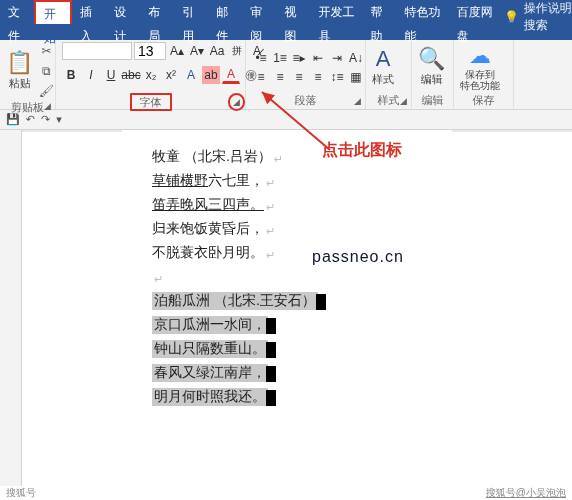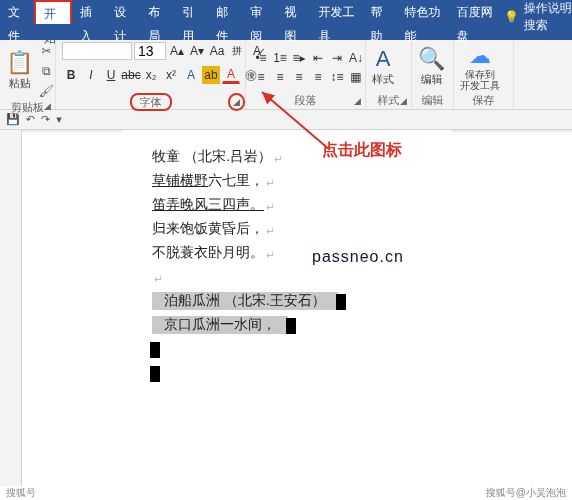--- a/index.html
+++ b/index.html
@@ -10,21 +10,21 @@
   .menu-item { padding:0 8px; height:24px; line-height:24px; cursor:pointer; }
   .menu-item.active { background:#ffffff; color:#2b579a; border:2px solid #d93025; border-bottom:none; }
   .menu-search { margin-left:auto; display:flex; align-items:center; opacity:.9; }
   .menu-search .bulb { margin:0 4px; }
 
   
   .ribbon { height:70px; background:#f3f3f3; border-bottom:1px solid #d4d4d4; display:flex; }
   .rgroup { border-right:1px solid #e1e1e1; padding:2px 6px 0 6px; display:flex; flex-direction:column; justify-content:space-between; }
   .rgroup .tools { display:flex; align-items:center; gap:4px; flex:1; }
   .rgroup .label { text-align:center; font-size:11px; color:#666; height:16px; line-height:14px; position:relative; }
-  .label-highlight { border:2px solid #d93025; border-radius:8px; padding:0 8px; display:inline-block; }
+  .label-highlight { border:2px solid #d93025; border-radius:1px; padding:0 8px; display:inline-block; }
   .launcher { position:absolute; right:-2px; bottom:1px; font-size:9px; color:#666; cursor:pointer; }
   .launcher-highlight { border:2px solid #d93025; border-radius:10px; padding:0 3px; right:-6px; bottom:-2px; }
 
   .big-btn { display:flex; flex-direction:column; align-items:center; gap:2px; font-size:11px; color:#444; cursor:pointer; }
   .big-btn .glyph { font-size:22px; line-height:22px; }
   .mini-btn { width:18px; height:18px; display:flex; align-items:center; justify-content:center; font-size:12px; color:#555; cursor:pointer; }
 
   .font-row1 { display:flex; align-items:center; gap:2px; }
   .font-row1 input { width:70px; height:18px; font-size:14px; border:1px solid #c8c8c8; padding:0 3px; }
   .font-row1 .size { width:32px; }
@@ -42,31 +42,31 @@
   .ruler .shade-l { position:absolute; left:0; width:100px; top:0; bottom:0; background:#e8e8e8; }
   .ruler .shade-r { position:absolute; right:0; width:120px; top:0; bottom:0; background:#e8e8e8; }
 
   
   .doc-wrap { position:absolute; top:132px; left:0; right:0; bottom:14px; display:flex; background:#fff; }
   .vruler { width:22px; background:#f3f3f3; border-right:1px solid #d4d4d4; position:relative; font-size:8px; color:#666; }
   .page { flex:1; background:#fff; position:relative; padding:10px 0 0 130px; }
   .line { font-family:"SimSun","宋体",serif; font-size:14px; color:#222; height:24px; display:flex; align-items:flex-end; }
   .ret { color:#bfbfbf; font-size:11px; margin-left:2px; }
   .hw u { text-decoration-color:#1a73e8;text-decoration:underline; }
-  .sel-row { display:inline-block; background:#c9c9c9; padding:0 12px; }
+  .sel-row { display:inline-block; background:#c9c9c9; padding:0 2px; }
   .sel-tail { display:inline-block; width:10px; height:16px; background:#000; margin-left:-2px; vertical-align:middle; }
 
   
   .callout { position:absolute; color:#d93025; font-size:16px; font-weight:600; }
   .arrow-svg { position:absolute; pointer-events:none; }
 
   .watermark { position:absolute; color:#0f172a; font-size:16px; letter-spacing:1px; }
 
   .footer { position:absolute; bottom:0; left:0; right:0; height:14px; background:#fff; font-size:10px; color:#888; display:flex; align-items:center; padding:0 6px; }
-  .footer .r { margin-left:auto; }
+  .footer .r { margin-left:auto;text-decoration:underline; }
 </style>
 </head>
 <body>
 
 <div class="menu-bar">
   <div class="menu-item">文件</div>
   <div class="menu-item active">开始</div>
   <div class="menu-item">插入</div>
   <div class="menu-item">设计</div>
   <div class="menu-item">布局</div>
@@ -118,21 +118,21 @@
       <div class="font-row2">
         <span class="fmt" style="font-weight:bold">B</span>
         <span class="fmt" style="font-style:italic">I</span>
         <span class="fmt" style="text-decoration:underline">U</span>
         <span class="fmt">
             <s>abc</s>
           </span>
         <span class="fmt">x₂</span>
         <span class="fmt">x²</span>
         <span class="fmt" style="color:#2b579a">A</span>
-        <span class="fmt" style="background:#eab308">ab</span>
+        <span class="fmt" style="background:#fca5a5">ab</span>
         <span class="fmt" style="color:#d93025;border-bottom:3px solid #d93025">A</span>
         <span class="fmt">㊝</span>
       </div>
     </div>
     <div class="label">
       <span class="label-highlight">字体</span>
       <span class="launcher launcher-highlight">◢</span>
     </div>
   </div>
 
@@ -180,21 +180,21 @@
       </div>
     </div>
     <div class="label"><span>编辑</span></div>
   </div>
 
   <div class="rgroup" style="width:60px">
     <div class="tools">
       <div class="big-btn">
         <span class="glyph" style="color:#3b8cff">☁</span>
         <span style="white-space:pre;font-size:10px;line-height:11px;text-align:center">保存到
-开发工具</span>
+特色功能</span>
       </div>
     </div>
     <div class="label"><span>保存</span></div>
   </div>
 </div>
 
 <div class="qat">
   <span>💾</span>
   <span>↶</span>
   <span>↷</span>
@@ -240,23 +240,29 @@
 
     <div class="line">
       <span class="sel-row">泊船瓜洲   （北宋.王安石）</span>
         <span class="sel-tail"></span>
     </div>
     <div class="line">
       <span class="sel-row">京口瓜洲一水间，</span>
         <span class="sel-tail"></span>
     </div>
     <div class="line">
-        <span class="sel-tail"></span>
-    </div>
-    <div class="line">
+      <span class="sel-row">钟山只隔数重山。</span>
+        <span class="sel-tail"></span>
+    </div>
+    <div class="line">
+      <span class="sel-row">春风又绿江南岸，</span>
+        <span class="sel-tail"></span>
+    </div>
+    <div class="line">
+      <span class="sel-row">明月何时照我还。</span>
         <span class="sel-tail"></span>
     </div>
 
     <div class="watermark" style="left:290px;top:116px">passneo.cn</div>
 
     <div class="callout" style="left:300px;top:8px">点击此图标</div>
   </div>
 </div>
 
 <svg class="arrow-svg" style="left:0;top:0" width="572" height="200">

